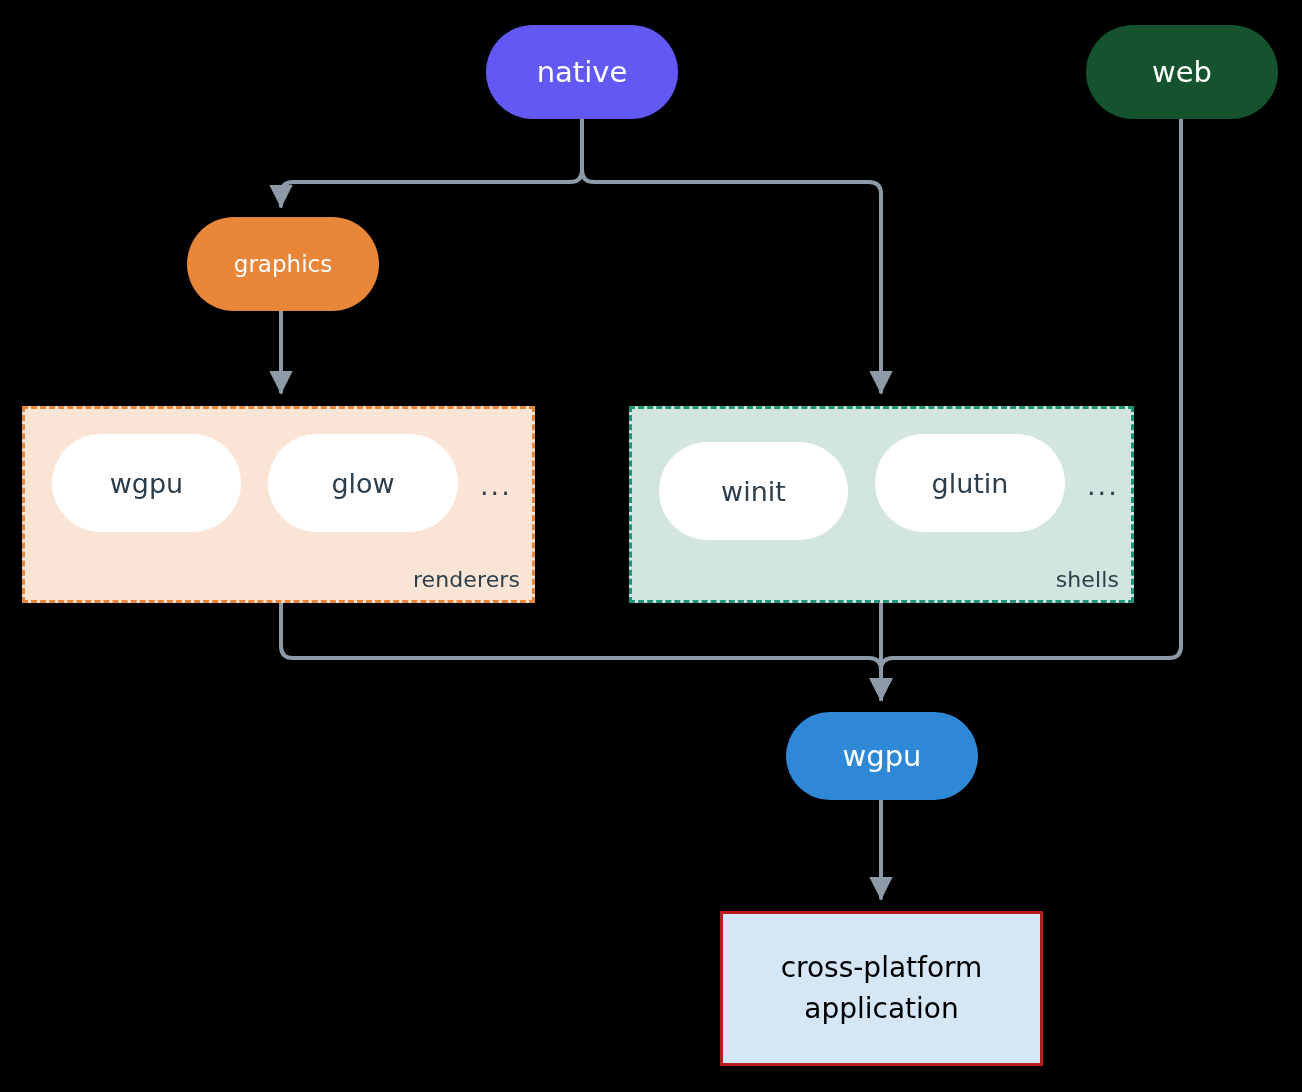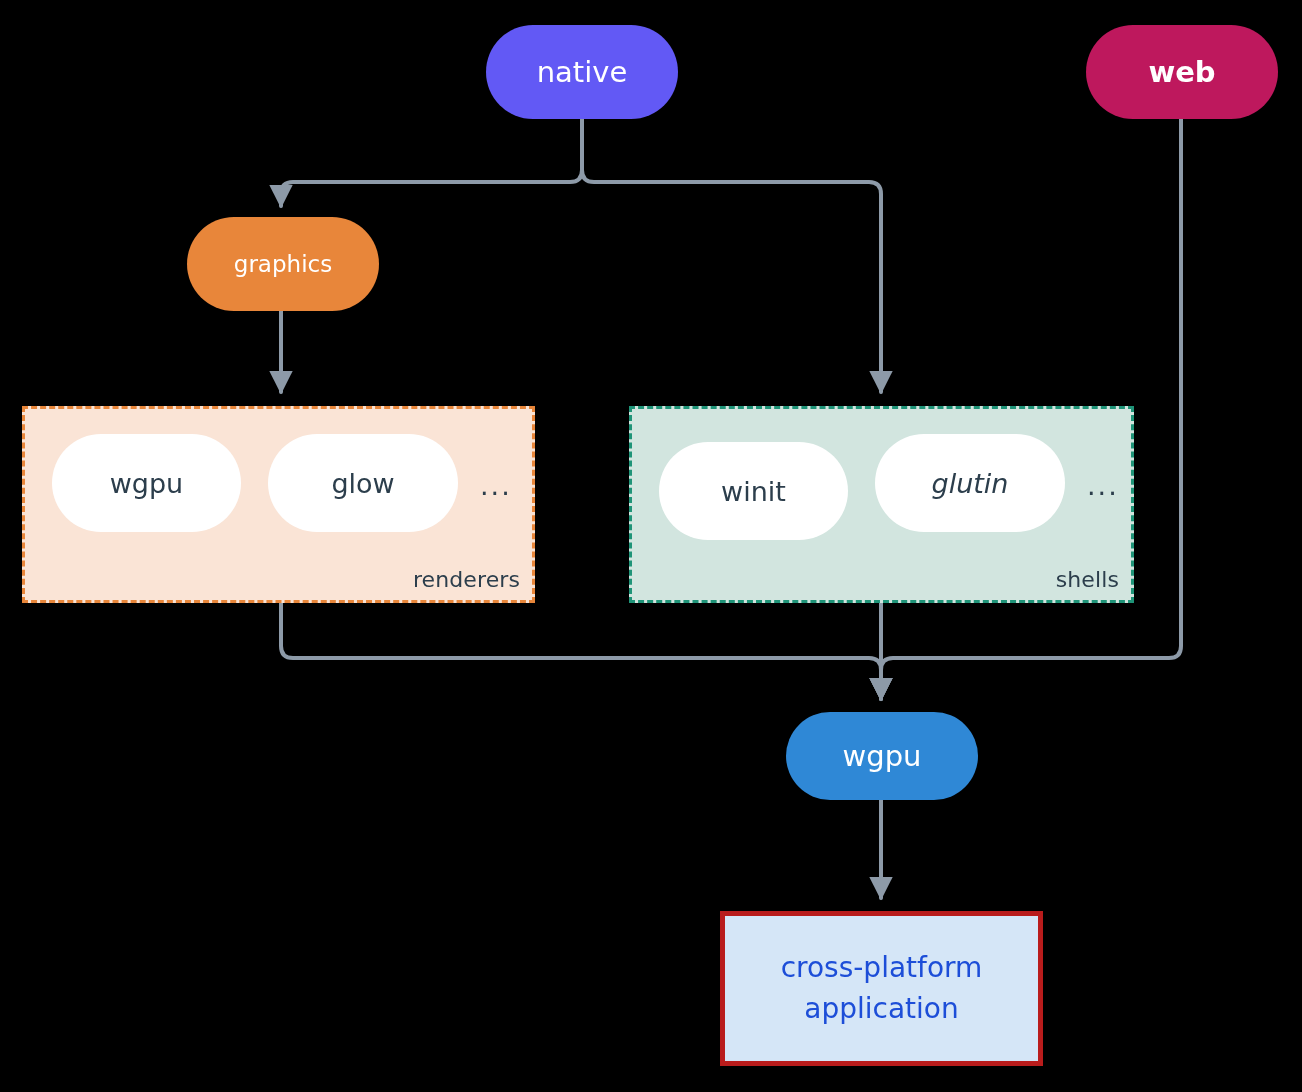--- a/index.html
+++ b/index.html
@@ -41,24 +41,23 @@
   }
   
   .node-native {
     left: 486px; top: 25px; width: 192px; height: 94px;
     background: #6259f5;
     color: #ffffff;
     font-size: 29px;
   }
   .node-web {
     left: 1086px; top: 25px; width: 192px; height: 94px;
-    background: #be185d;
+    background: #14532d;
     color: #ffffff;
     font-size: 29px;
-    font-weight: bold;
   }
   .node-graphics {
     left: 187px; top: 217px; width: 192px; height: 94px;
     background: #e8863a;
     color: #ffffff;
     font-size: 23px;
   }
   .node-iced {
     left: 786px; top: 712px; width: 192px; height: 88px;
     background: #2f88d6;
@@ -105,28 +104,28 @@
     color: #2c3e4c;
     letter-spacing: 2px;
     line-height: 1;
   }
   
   .leaf-wgpu { left: 27px; top: 25px; width: 189px; height: 98px; }
   .leaf-glow { left: 243px; top: 25px; width: 190px; height: 98px; }
   .ell-renderers { left: 455px; top: 63px; }
   
   .leaf-winit { left: 27px; top: 25px; width: 189px; height: 98px; margin-top: 8px; }
-  .leaf-glutin { left: 243px; top: 25px; width: 190px; height: 98px; font-style: italic; }
+  .leaf-glutin { left: 243px; top: 25px; width: 190px; height: 98px; }
   .ell-shells  { left: 455px; top: 63px; }
   
   .node-app {
     left: 720px; top: 911px; width: 323px; height: 155px;
     background: #d5e6f7;
-    border: 5px solid #b91c1c;
-    color: #1d4ed8;
+    border: 3px solid #b91c1c;
+    color: #000000;
     font-size: 28px;
     flex-direction: column;
     line-height: 1.45;
   }
 </style>
 </head>
 <body>
 
 <div id="stage">
 

